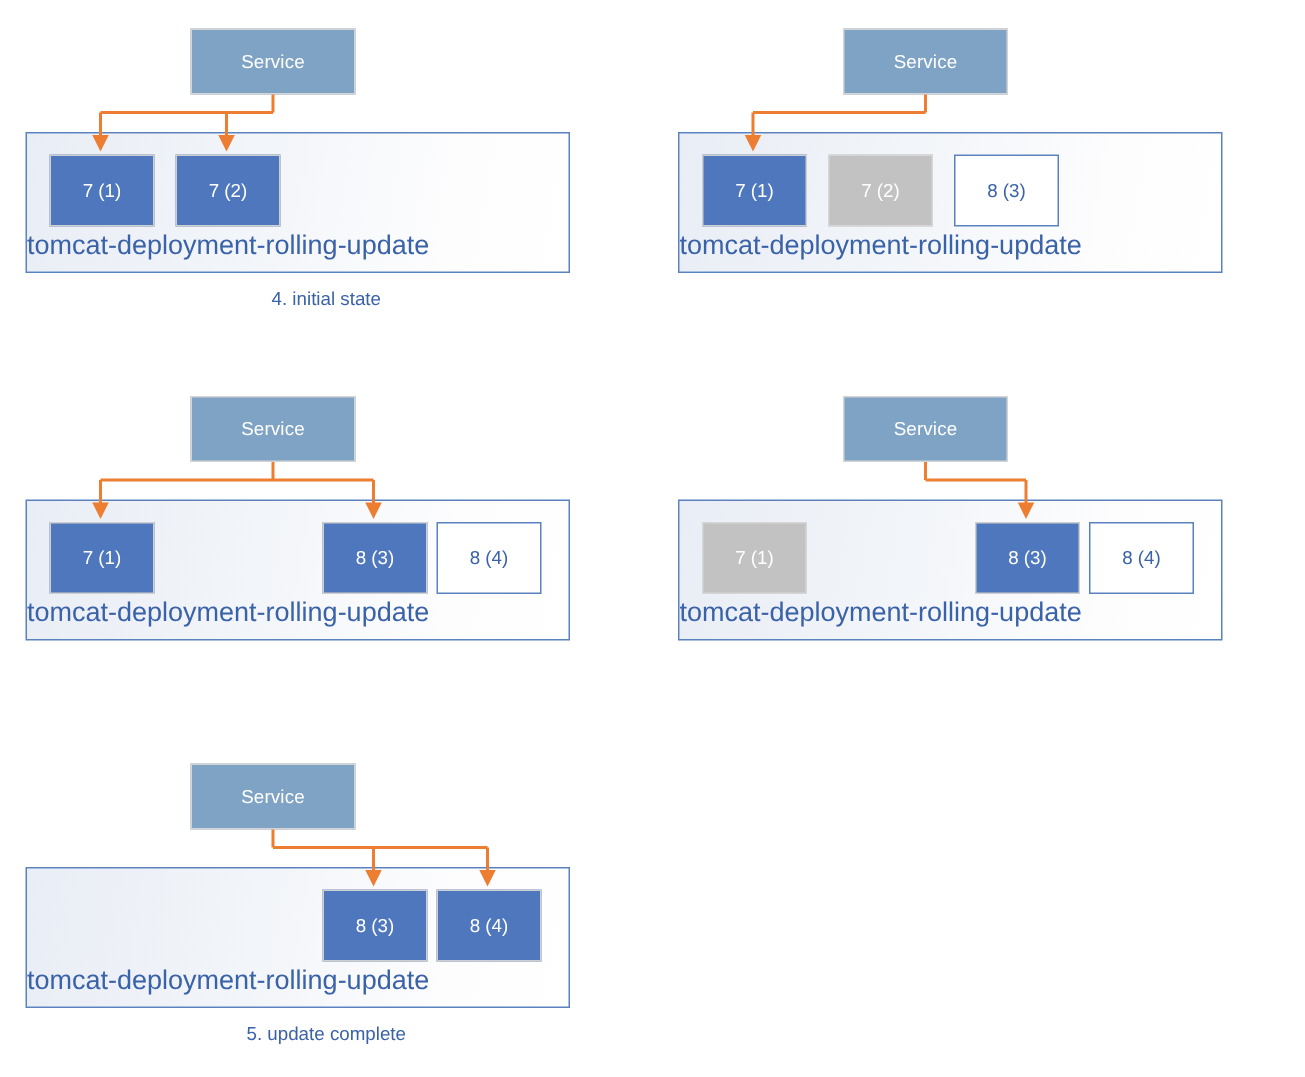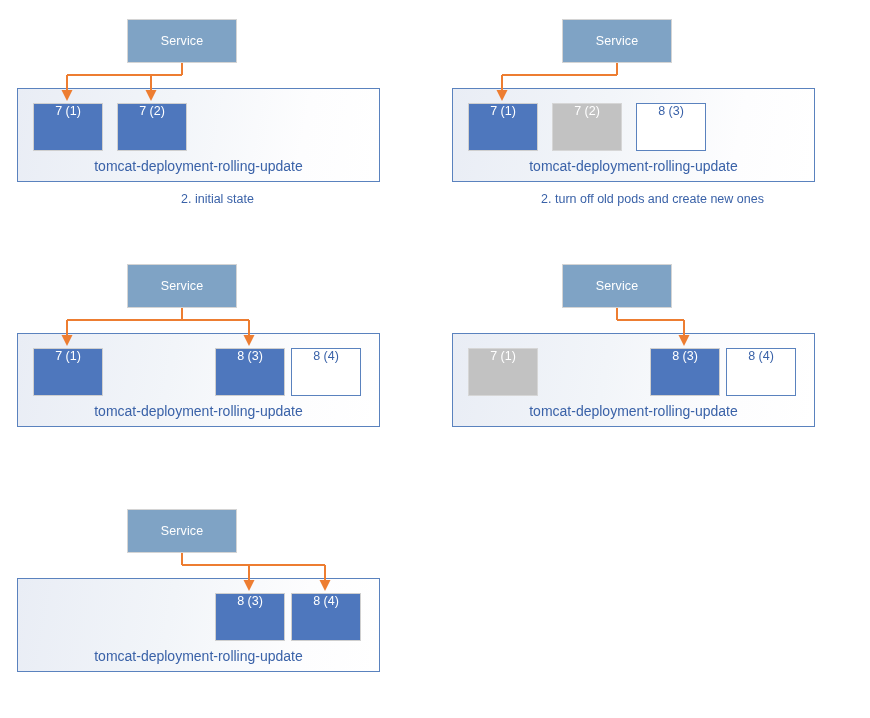--- a/index.html
+++ b/index.html
@@ -56,33 +56,33 @@
     box-sizing: border-box;
     border: 1px solid #5A82BE;
     background: linear-gradient(100deg, #e9edf5 0%, #f2f5f9 42%, #fdfdfe 78%, #ffffff 100%);
   }
 
   .deployment-label {
     position: absolute;
     left: 0;
     right: 0;
     bottom: 7px;
-    text-align: center;
-    font-size: 14px;
+    font-size: 18px;
     color: #3a62a8;
   }
 
   
   .pod {
     position: absolute;
     top: 14px;
     width: 70px;
     height: 48px;
     box-sizing: border-box;
     display: flex;
+    align-items: center;
     justify-content: center;
     font-size: 12.5px;
   }
   .pod.active {
     background: #4E77BD;
     border: 1px solid #cfcfcf;
     color: #ffffff;
   }
   .pod.terminating {
     background: #C2C2C2;
@@ -150,21 +150,21 @@
         <path d="M 67 75 L 182 75" stroke="#ED7D31" stroke-width="2" fill="none"></path>
         <g>
           <path d="M 67 75 L 67 91" stroke="#ED7D31" stroke-width="2" fill="none"></path>
           <path d="M 61.5 90 L 72.5 90 L 67 101 Z" fill="#ED7D31"></path>
         </g>
         <g>
           <path d="M 151 75 L 151 91" stroke="#ED7D31" stroke-width="2" fill="none"></path>
           <path d="M 145.5 90 L 156.5 90 L 151 101 Z" fill="#ED7D31"></path>
         </g>
       </svg>
-      <div class="caption">2. initial state</div>
+      <div class="caption">4. initial state</div>
     </div>
     <div class="panel" style="left: 435px; top: 0px;">
       <div class="service-box">
         <span>Service</span>
       </div>
       <div class="deployment">
         <div class="pod active slot-a">
           <span>7 (1)</span>
         </div>
         <div class="pod terminating slot-b">
@@ -176,21 +176,20 @@
         <div class="deployment-label">tomcat-deployment-rolling-update</div>
       </div>
       <svg class="connector" viewBox="0 0 435 240">
         <path d="M 182 63 L 182 75" stroke="#ED7D31" stroke-width="2" fill="none"></path>
         <path d="M 67 75 L 182 75" stroke="#ED7D31" stroke-width="2" fill="none"></path>
         <g>
           <path d="M 67 75 L 67 91" stroke="#ED7D31" stroke-width="2" fill="none"></path>
           <path d="M 61.5 90 L 72.5 90 L 67 101 Z" fill="#ED7D31"></path>
         </g>
       </svg>
-      <div class="caption">2. turn off old pods and create new ones</div>
     </div>
     <div class="panel" style="left: 0px; top: 245px;">
       <div class="service-box">
         <span>Service</span>
       </div>
       <div class="deployment">
         <div class="pod active slot-1">
           <span>7 (1)</span>
         </div>
         <div class="pod active slot-3">
@@ -257,14 +256,15 @@
         <path d="M 182 75 L 325 75" stroke="#ED7D31" stroke-width="2" fill="none"></path>
         <g>
           <path d="M 249 75 L 249 91" stroke="#ED7D31" stroke-width="2" fill="none"></path>
           <path d="M 243.5 90 L 254.5 90 L 249 101 Z" fill="#ED7D31"></path>
         </g>
         <g>
           <path d="M 325 75 L 325 91" stroke="#ED7D31" stroke-width="2" fill="none"></path>
           <path d="M 319.5 90 L 330.5 90 L 325 101 Z" fill="#ED7D31"></path>
         </g>
       </svg>
+      <div class="caption">5. update complete</div>
     </div>
   </div>
 
 </body></html>

